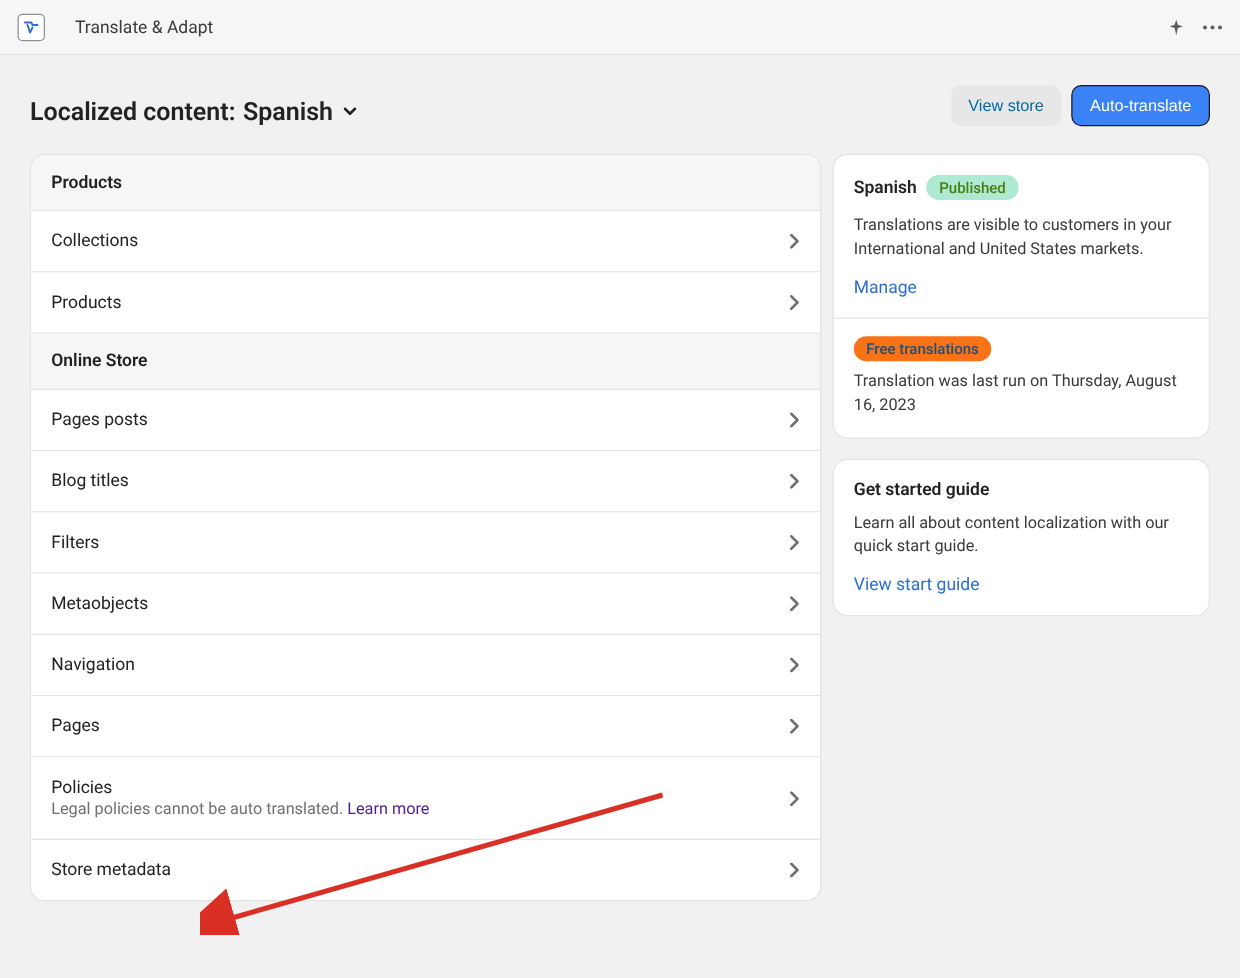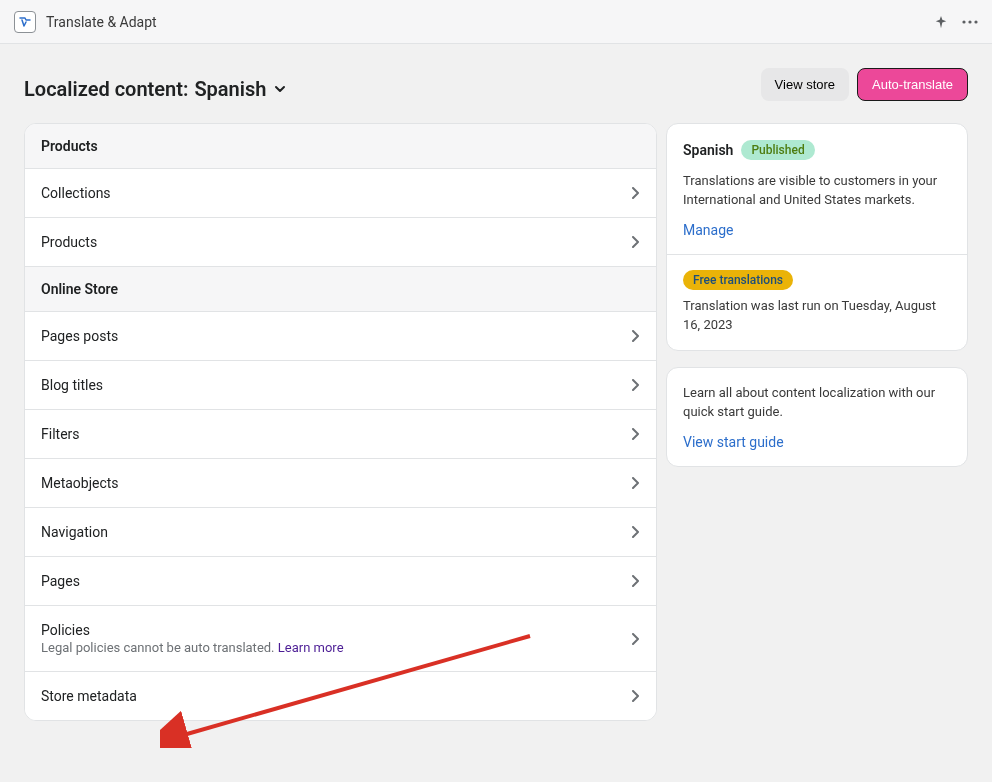--- a/index.html
+++ b/index.html
@@ -12,21 +12,21 @@
       height: 782px;
       overflow: hidden;
     }
     .topbar {
       height: 44px;
       background: #f6f6f7;
       border-bottom: 1px solid #e1e3e5;
       display: flex;
       align-items: center;
       padding: 0 14px;
-      gap: 10px;
+      gap: 24px;
     }
     .app-icon {
       width: 22px;
       height: 22px;
       border: 1px solid #8c9196;
       border-radius: 4px;
       display: flex;
       align-items: center;
       justify-content: center;
       background: #fff;
@@ -69,24 +69,24 @@
     .btn {
       border: none;
       border-radius: 8px;
       padding: 8px 14px;
       font-size: 13px;
       font-weight: 500;
       cursor: pointer;
     }
     .btn-secondary {
       background: #e7e7e8;
-      color: #000000;
+      color: #0369a1;
     }
     .btn-primary {
-      background: #ec4899;
+      background: #3b82f6;
       color: #fff;
       border: 1px solid #1a1a1a;
     }
     .main-columns {
       display: flex;
       gap: 9px;
       align-items: flex-start;
     }
     .left-col {
       flex: 1;
@@ -142,21 +142,21 @@
       border-radius: 10px;
       padding: 3px 10px;
       font-size: 12px;
       font-weight: 500;
     }
     .badge-green {
       background: #aee9d1;
       color: #4d7c0f;
     }
     .badge-blue {
-      background: #eab308;
+      background: #f97316;
       color: #1e4f7b;
     }
     .sidebar-text {
       font-size: 13px;
       color: #3a3a3a;
       line-height: 1.45;
       margin-bottom: 12px;
     }
     .sidebar-link {
       color: #2c6ecb;
@@ -336,24 +336,25 @@
         <div class="card-title-row">
           <h3>Spanish</h3>
           <span class="badge badge-green">Published</span>
         </div>
         <p class="sidebar-text">Translations are visible to customers in your International and United States markets.</p>
         <a href="#" class="sidebar-link">Manage</a>
         <div class="divider"></div>
         <div style="margin-bottom:10px;">
           <span class="badge badge-blue">Free translations</span>
         </div>
-        <p class="sidebar-text" style="margin-bottom:0;">Translation was last run on Tuesday, August 16, 2023</p>
+        <p class="sidebar-text" style="margin-bottom:0;">Translation was last run on Thursday, August 16, 2023</p>
       </div>
 
       <div class="sidebar-card">
+        <h3 style="margin-bottom:10px;">Get started guide</h3>
         <p class="sidebar-text">Learn all about content localization with our quick start guide.</p>
         <a href="#" class="sidebar-link">View start guide</a>
       </div>
     </div>
   </div>
 </div>
 
 <svg class="arrow-annotation" style="left:160px; top:628px;" width="380" height="120" viewBox="0 0 380 120">
   <defs>
     <marker id="arrowhead" markerWidth="12" markerHeight="12" refX="2" refY="6" orient="auto">

